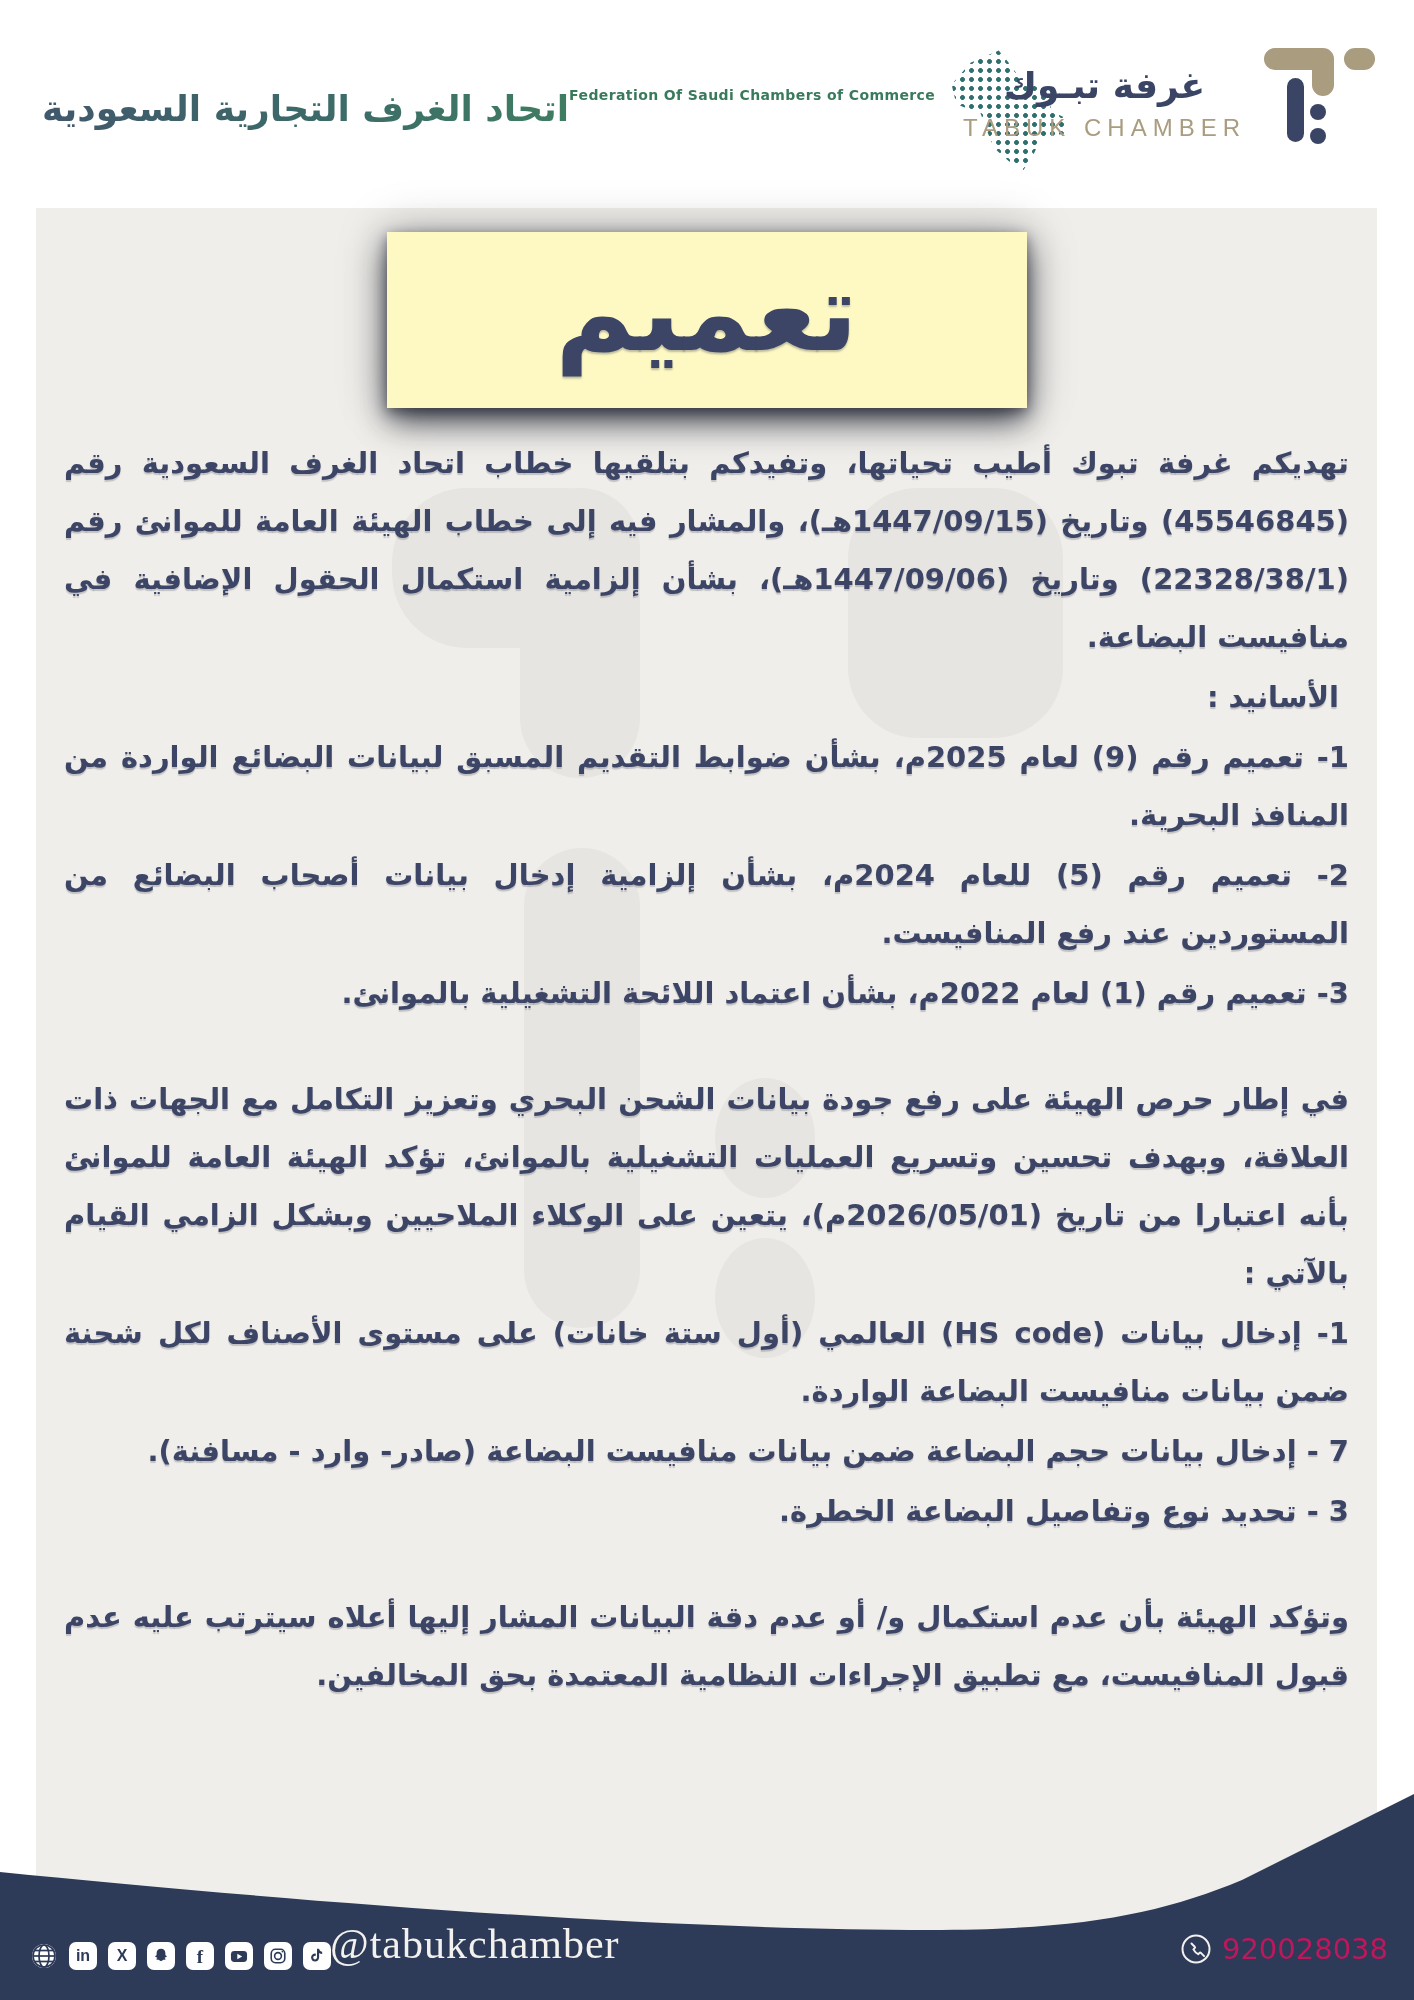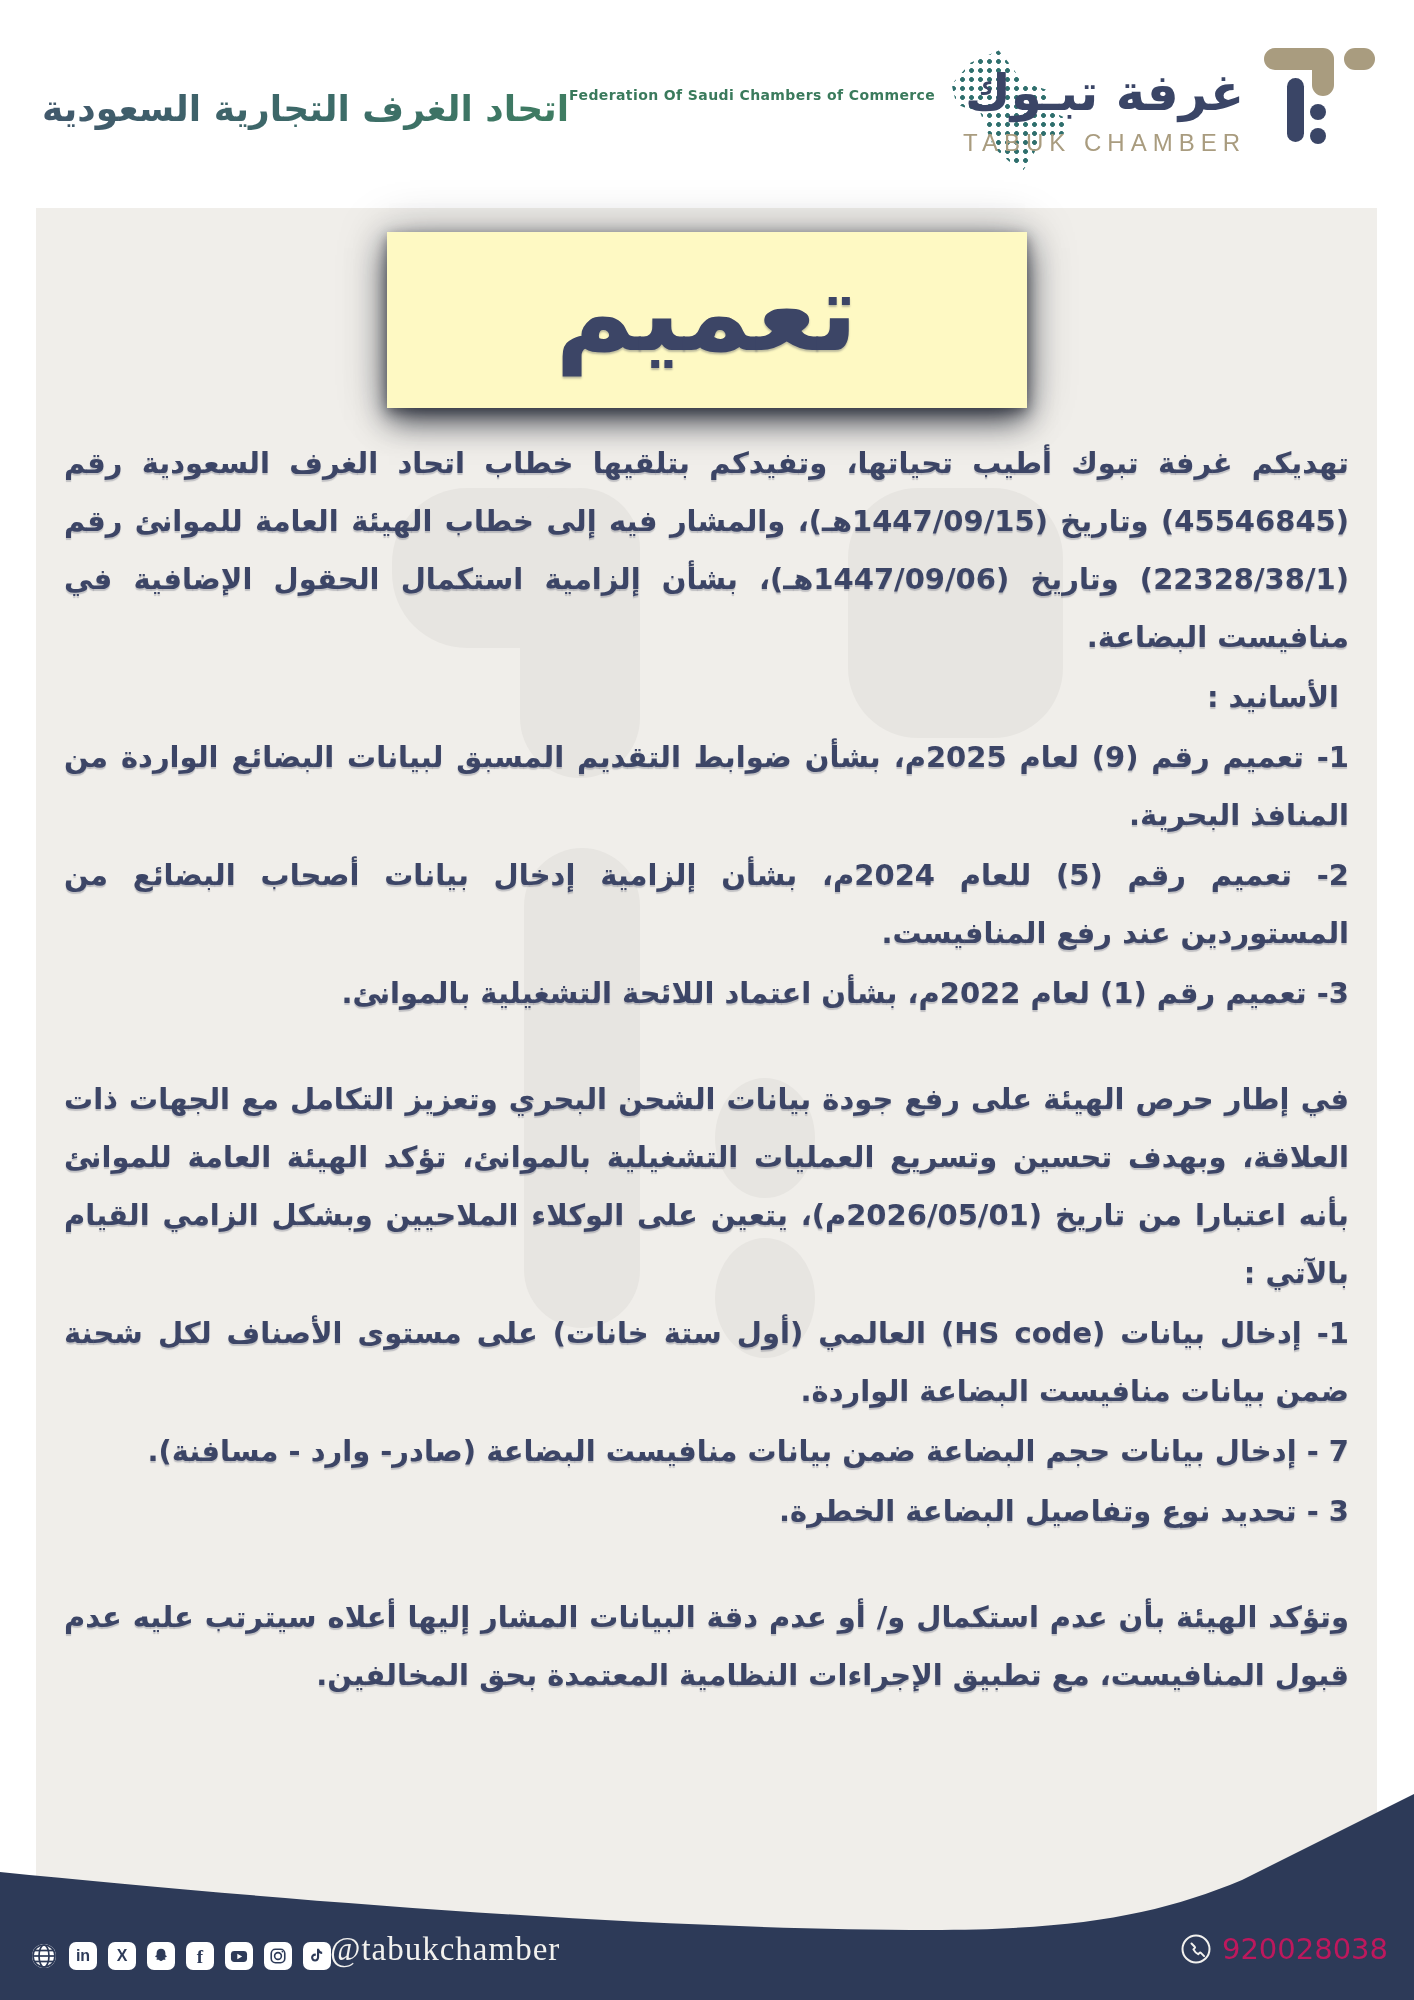--- a/index.html
+++ b/index.html
@@ -19,21 +19,21 @@
   .fscc-en{font-size:14px;font-weight:bold;color:#3a7a5c;letter-spacing:.4px;margin-top:0;
     font-family:"DejaVu Sans",sans-serif;}
   .fscc-map{
     width:118px;height:122px;
     background-image:radial-gradient(circle,#2f6f6d 2.1px,rgba(0,0,0,0) 2.7px);
     background-size:9px 9px;
     clip-path:polygon(42% 2%,18% 12%,2% 30%,6% 46%,16% 50%,26% 52%,32% 68%,38% 82%,52% 94%,63% 100%,72% 86%,78% 74%,98% 70%,100% 58%,87% 52%,82% 34%,62% 28%,52% 14%);
   }
   .tabuk-logo{position:absolute;right:38px;top:48px;display:flex;align-items:flex-start;gap:18px;}
   .tabuk-text{display:flex;flex-direction:column;align-items:center;margin-top:18px;}
-  .tabuk-ar{direction:rtl;font-size:50px;font-weight:bold;color:#3a4566;line-height:1.1;}
+  .tabuk-ar{direction:rtl;font-size:36px;font-weight:bold;color:#3a4566;line-height:1.1;}
   .tabuk-en{font-size:24px;font-weight:500;color:#a99c7f;letter-spacing:6px;margin-top:8px;
     font-family:"Liberation Sans",sans-serif;white-space:nowrap;}
   .tabuk-mark{width:112px;height:100px;flex:none;}
   
   .content{
     position:absolute;left:36px;top:208px;width:1341px;height:1792px;
     background:#f0eeea;
   }
   .watermark{position:absolute;left:310px;top:268px;width:760px;height:1110px;z-index:0;}
   
@@ -63,21 +63,21 @@
   .social{position:absolute;left:30px;bottom:0;display:flex;gap:11px;align-items:center;justify-content:space-between;}
   .sq{
     width:28px;height:28px;background:#ffffff;border-radius:7px;
     display:flex;align-items:center;justify-content:center;
     color:#2d3a58;font-weight:bold;font-size:16px;line-height:1;
     font-family:"Liberation Sans",sans-serif;flex:none;
   }
   .sq svg{display:block;}
   .globe{width:28px;height:28px;flex:none;}
   .handle{
-    position:absolute;left:330px;bottom:2px;color:#f2f1ee;font-size:33px;
+    position:absolute;left:330px;bottom:2px;color:#f2f1ee;font-size:42px;
     font-family:"Liberation Serif",serif;letter-spacing:1px;
   }
   .phone{
     position:absolute;right:26px;bottom:4px;display:flex;align-items:center;gap:10px;
     color:#be185d;font-size:29px;font-family:"DejaVu Sans",sans-serif;
   }
 </style>
 </head>
 <body>
 

